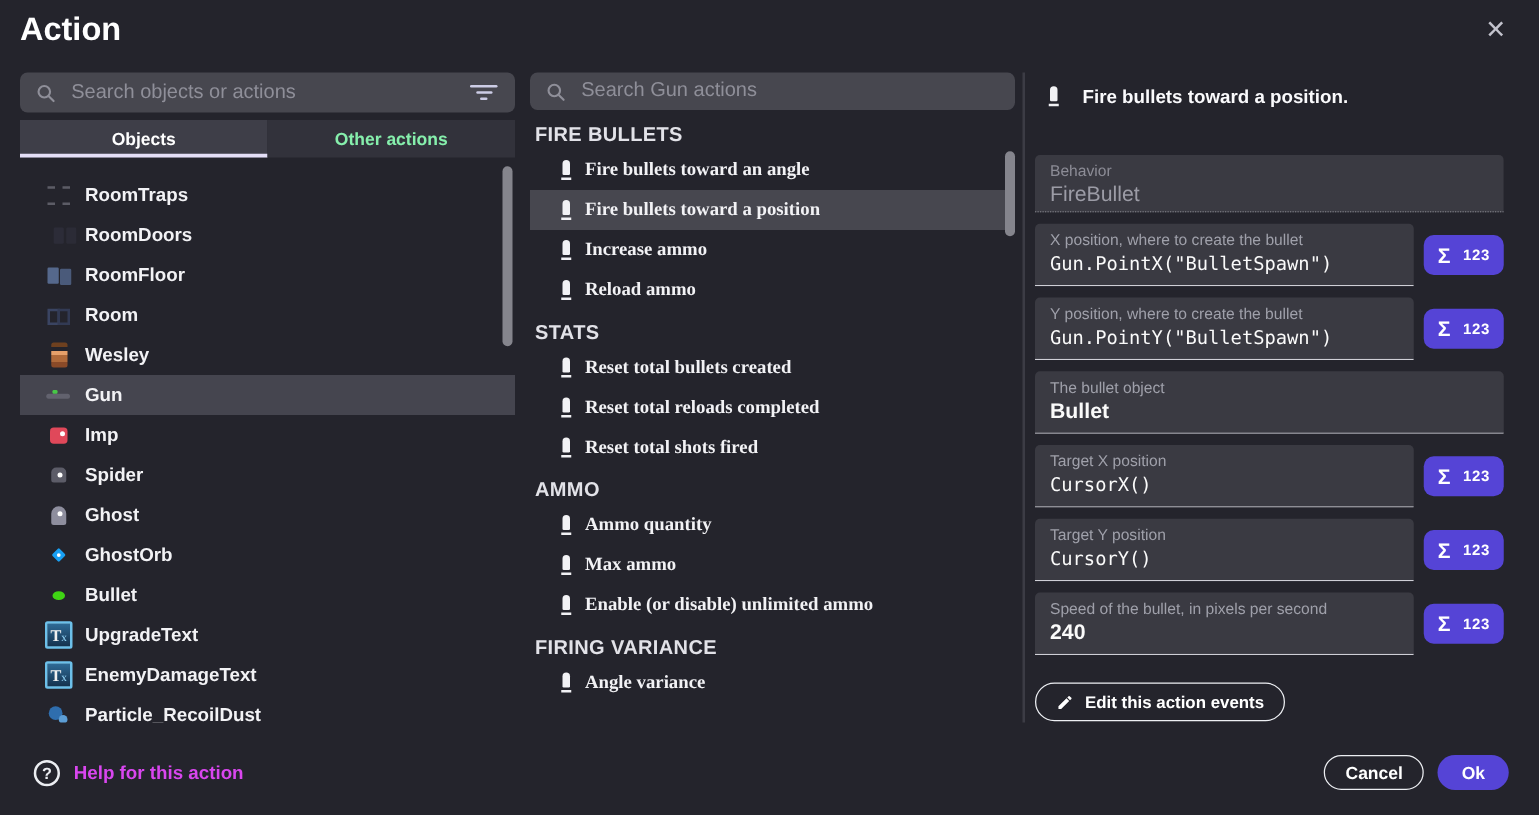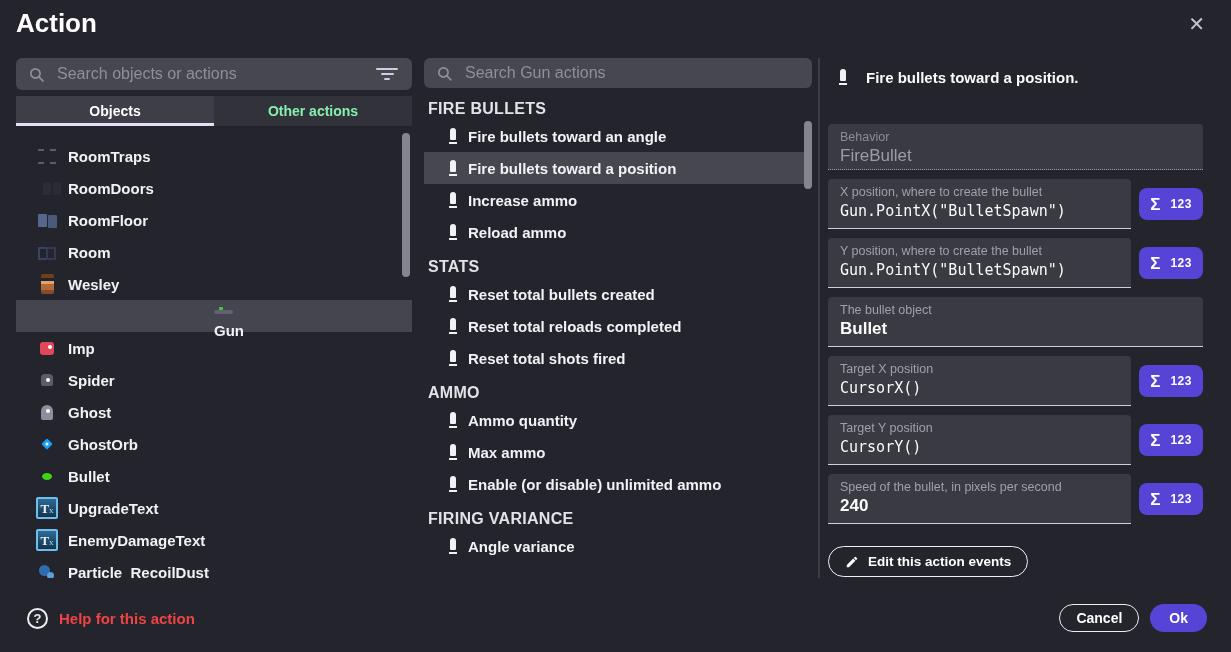--- a/index.html
+++ b/index.html
@@ -31,21 +31,21 @@
 
   
   .left-panel { position:absolute; left:16px; top:58px; width:396px; height:520px; display:flex; flex-direction:column; }
   .left-panel .searchbox { height:32px; flex:0 0 32px; }
   .tabs { display:flex; margin-top:6px; flex:0 0 30px; }
   .tab { flex:1; display:flex; align-items:center; justify-content:center; font-size:14px; font-weight:bold; cursor:pointer; }
   .tab.active { background:#3e3e48; color:#ffffff; box-shadow:inset 0 -3px 0 #e4dff7; }
   .tab.inactive { background:#32323b; color:#86efac; }
   .obj-list { flex:1; overflow:hidden; padding-top:14px; }
   .obj-row { height:32px; display:flex; align-items:center; padding-left:20px; cursor:pointer; }
-  .obj-row.selected { background:var(--selection,#45454f);flex-direction:column; }
+  .obj-row.selected { background:var(--selection,#45454f); }
   .obj-label { margin-left:10px; font-size:15px; font-weight:bold; color:#f2f2f5; }
 
   
   .obj-icon { position:relative; width:22px; height:22px; flex:0 0 22px; display:flex; align-items:center; justify-content:center; }
   .i-room-traps::before { content:''; width:18px; height:11px; border-top:2px dashed #5c5c66; border-bottom:2px dashed #5c5c66; }
   .i-room-doors::before { content:''; width:8px; height:13px; background:#2c2c38; box-shadow:10px 0 0 #2b2b36; border-radius:1px; }
   .i-room-floor::before { content:''; width:9px; height:13px; background:#55688c; box-shadow:10px 1px 0 #4a5a7a; border-radius:1px; margin-right:10px; }
   .i-room::before { content:''; position:absolute; left:2px; top:6px; width:6px; height:9px; border:2px solid #3a4462; }
   .i-room::after  { content:''; position:absolute; right:2px; top:6px; width:6px; height:9px; border:2px solid #323a54; }
   .i-wesley::before { content:''; width:13px; height:20px; border-radius:2px;
@@ -66,21 +66,21 @@
   .i-text::before { content:'T'; color:#f0f0f0; font-weight:bold; font-size:13px; line-height:1; }
   .i-text::after  { content:'x'; color:#9adcff; font-size:9px; line-height:1; margin-top:5px; }
   .i-particle::before { content:''; position:absolute; left:3px; top:4px; width:11px; height:11px; background:#2f6eae; border-radius:50%; }
   .i-particle::after  { content:''; position:absolute; left:11px; top:11px; width:7px; height:7px; background:#5c9ed6; border-radius:50%; }
 
   
   .mid-panel { position:absolute; left:424px; top:58px; width:388px; height:520px; display:flex; flex-direction:column; }
   .mid-panel .searchbox { height:30px; flex:0 0 30px; }
   .action-list { flex:1; overflow:hidden; margin-top:2px; }
   .group-header { height:30px; padding:10px 4px 0; font-size:16px; font-weight:bold; letter-spacing:.3px; color:#e2e2e8; }
-  .action-row { height:32px; display:flex; align-items:center; padding-left:24px; cursor:pointer; }
+  .action-row { height:32px; display:flex; align-items:center; padding-left:24px; cursor:pointer;font-family:Liberation Serif, serif; }
   .action-row.selected { background:#47474f; }
   .action-label { margin-left:10px; font-size:15px; font-weight:bold; color:#f2f2f5; }
 
   .cartridge-icon { position:relative; width:10px; height:22px; flex:0 0 10px; }
   .cartridge-icon::before { content:''; position:absolute; left:2px; top:3px; width:6px; height:12px; background:#f2f2f5; border-radius:3px 3px 1px 1px; }
   .cartridge-icon::after  { content:''; position:absolute; left:1px; bottom:3px; width:8px; height:2px; background:#f2f2f5; }
 
   .vdivider { position:absolute; left:818px; top:58px; width:2px; height:520px; background:#3c3c45; }
 
   
@@ -113,21 +113,21 @@
 
   .edit-btn { margin-top:13px; display:inline-flex; align-items:center; gap:9px; height:31px; padding:0 16px;
     background:transparent; border:1px solid #eef0f4; border-radius:16px; color:#ffffff;
     font-size:13.5px; font-weight:bold; font-family:"Liberation Sans",sans-serif; cursor:pointer; }
 
   
   .footer { position:absolute; left:0; right:0; top:592px; height:52px; display:flex; align-items:center; padding:0 24px 0 27px; }
   .help-group { display:flex; align-items:center; gap:11px; cursor:pointer; }
   .help-circle { width:21px; height:21px; border:2px solid #eceef2; border-radius:50%; display:flex; align-items:center; justify-content:center;
     font-size:13px; font-weight:bold; color:#eceef2; }
-  .help-label { font-size:15px; font-weight:bold; color:#ef4444; }
+  .help-label { font-size:15px; font-weight:bold; color:#d946ef; }
   .btn { height:28px; border-radius:14px; font-family:"Liberation Sans",sans-serif; font-size:14px; font-weight:bold; cursor:pointer; }
   .cancel-btn { margin-left:auto; padding:0 16px; background:transparent; border:1.5px solid #eceef2; color:#ffffff; }
   .ok-btn { margin-left:11px; padding:0 19px; background:var(--accent,#5746d6); border:none; color:#ffffff; }
 </style>
 </head>
 <body>
 
 <div class="dialog">
 
   <div class="dlg-title">Action</div>

